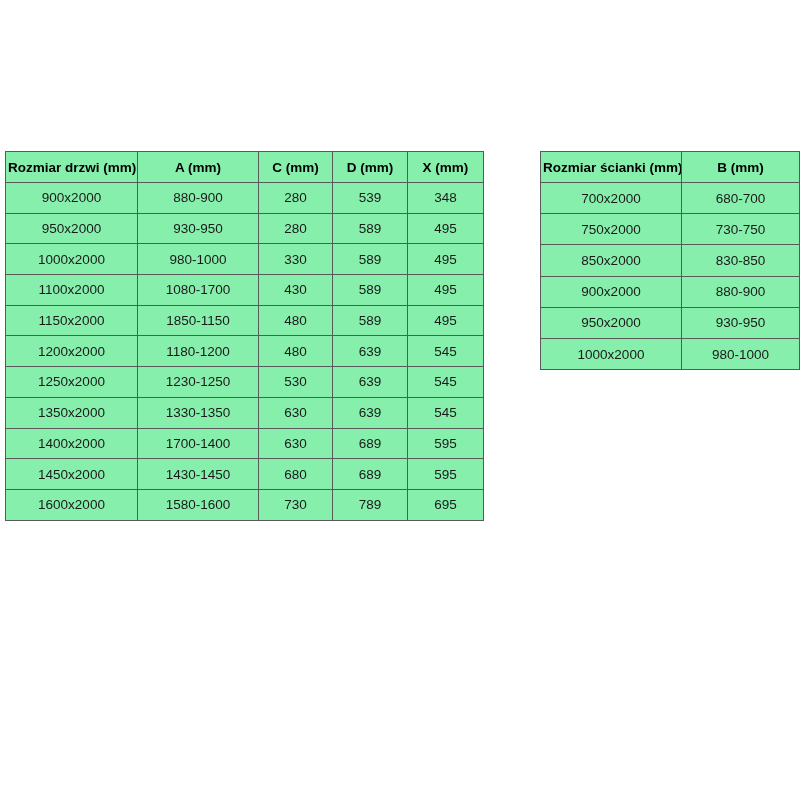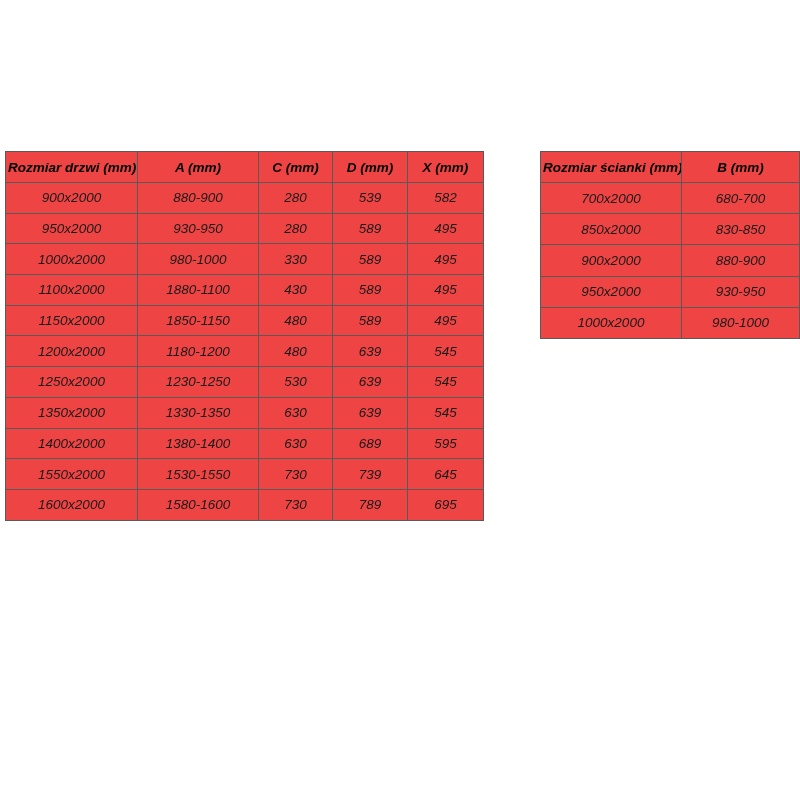--- a/index.html
+++ b/index.html
@@ -11,22 +11,21 @@
     position: relative;
     width: 800px;
     height: 800px;
     font-family: "Liberation Sans", sans-serif;
     color: #1a1a1a;
   }
   .spec-table {
     position: absolute;
     border-collapse: collapse;
     table-layout: fixed;
-    background: #ef4444;
-    font-style: italic;
+    background: #86efac;
   }
   .spec-table th, .spec-table td {
     border: 1px solid #595959;
     text-align: center;
     vertical-align: middle;
     font-size: 13.5px;
     color: #1a1a1a;
     padding: 0 2px;
     overflow: hidden;
     white-space: nowrap;
@@ -71,39 +70,39 @@
         <th>D (mm)</th>
         <th>X (mm)</th>
       </tr>
   </thead>
   <tbody>
       <tr>
         <td>900x2000</td>
         <td>880-900</td>
         <td>280</td>
         <td>539</td>
-        <td>582</td>
+        <td>348</td>
       </tr>
       <tr>
         <td>950x2000</td>
         <td>930-950</td>
         <td>280</td>
         <td>589</td>
         <td>495</td>
       </tr>
       <tr>
         <td>1000x2000</td>
         <td>980-1000</td>
         <td>330</td>
         <td>589</td>
         <td>495</td>
       </tr>
       <tr>
         <td>1100x2000</td>
-        <td>1880-1100</td>
+        <td>1080-1700</td>
         <td>430</td>
         <td>589</td>
         <td>495</td>
       </tr>
       <tr>
         <td>1150x2000</td>
         <td>1850-1150</td>
         <td>480</td>
         <td>589</td>
         <td>495</td>
@@ -124,31 +123,31 @@
       </tr>
       <tr>
         <td>1350x2000</td>
         <td>1330-1350</td>
         <td>630</td>
         <td>639</td>
         <td>545</td>
       </tr>
       <tr>
         <td>1400x2000</td>
-        <td>1380-1400</td>
+        <td>1700-1400</td>
         <td>630</td>
         <td>689</td>
         <td>595</td>
       </tr>
       <tr>
-        <td>1550x2000</td>
-        <td>1530-1550</td>
-        <td>730</td>
-        <td>739</td>
-        <td>645</td>
+        <td>1450x2000</td>
+        <td>1430-1450</td>
+        <td>680</td>
+        <td>689</td>
+        <td>595</td>
       </tr>
       <tr>
         <td>1600x2000</td>
         <td>1580-1600</td>
         <td>730</td>
         <td>789</td>
         <td>695</td>
       </tr>
     </tbody>
 </table>
@@ -163,20 +162,24 @@
         <th>Rozmiar ścianki (mm)</th>
         <th>B (mm)</th>
       </tr>
   </thead>
   <tbody>
       <tr>
         <td>700x2000</td>
         <td>680-700</td>
       </tr>
       <tr>
+        <td>750x2000</td>
+        <td>730-750</td>
+      </tr>
+      <tr>
         <td>850x2000</td>
         <td>830-850</td>
       </tr>
       <tr>
         <td>900x2000</td>
         <td>880-900</td>
       </tr>
       <tr>
         <td>950x2000</td>
         <td>930-950</td>

